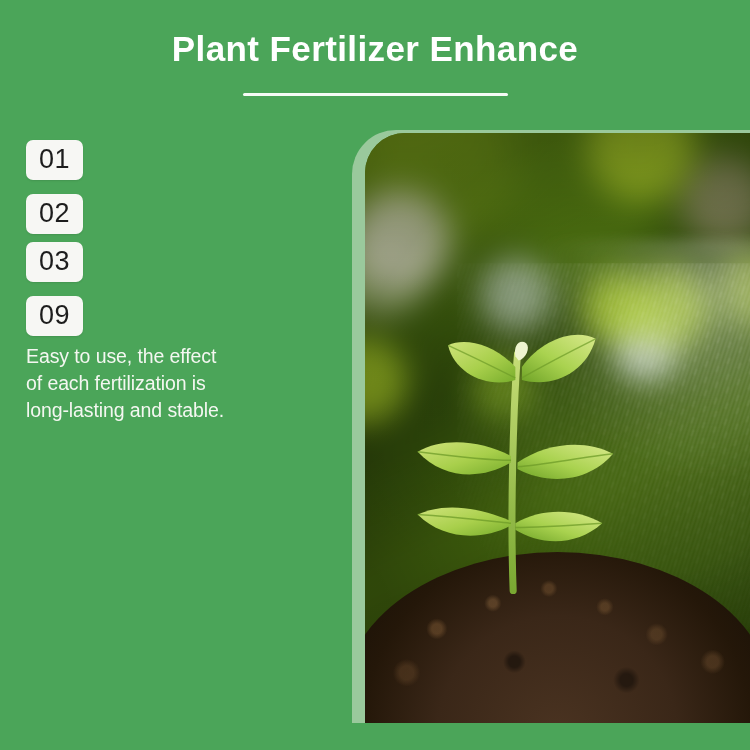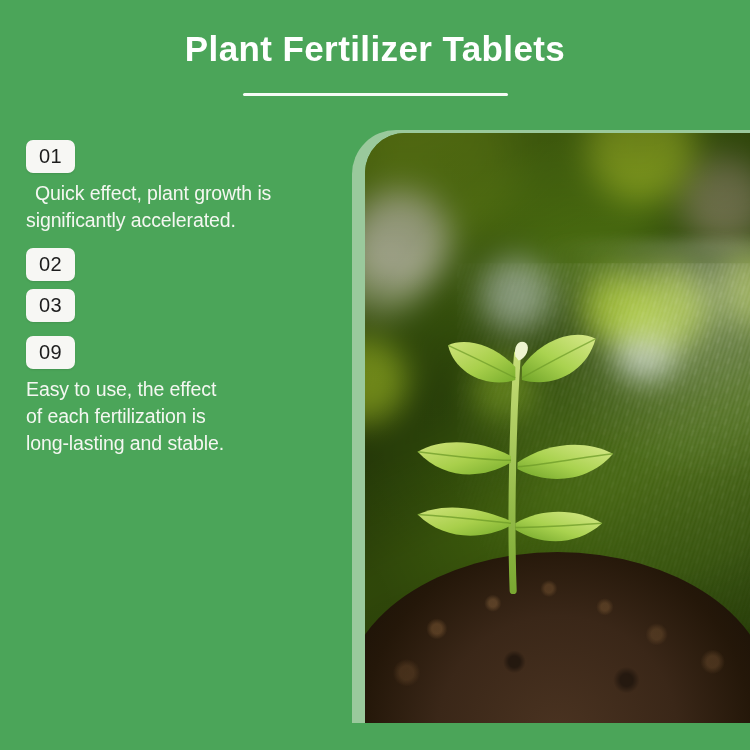--- a/index.html
+++ b/index.html
@@ -54,21 +54,21 @@
     top: 140px;
     width: 305px;
   }
   .feature {
     margin-bottom: 12px;
   }
   .badge {
     display: inline-block;
     background: #f7f7f4;
     color: #1d1d1d;
-    font-size: 20px;
+    font-size: 27px;
     font-weight: normal;
     line-height: 1;
     padding: 6px 13px 7px 13px;
     border-radius: 7px;
     letter-spacing: 0.5px;
     box-shadow: 0 1px 2px rgba(0,0,0,0.10);
   }
   .feature-text {
     margin-top: 7px;
     color: #f4f7f1;
@@ -209,30 +209,28 @@
     height: 6px;
     background: #4ba559;
   }
 </style>
 </head>
 <body>
 
 <div id="poster">
 
   <div id="title-block">
-    <div id="poster-title">Plant Fertilizer Tablets</div>
+    <div id="poster-title">Plant Fertilizer Enhance</div>
     <div id="title-rule"></div>
   </div>
 
   <div id="features">
 
     <div class="feature" id="feature-1">
       <span class="badge">01</span>
-      <div class="feature-text"> Quick effect, plant growth is
-significantly accelerated.</div>
     </div>
 
     <div class="feature" id="feature-2">
       <span class="badge">02</span>
     </div>
 
     <div class="feature" id="feature-3">
       <span class="badge">03</span>
     </div>
 

